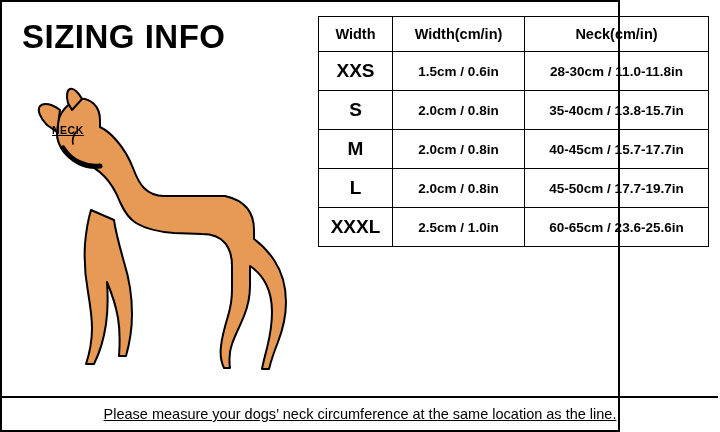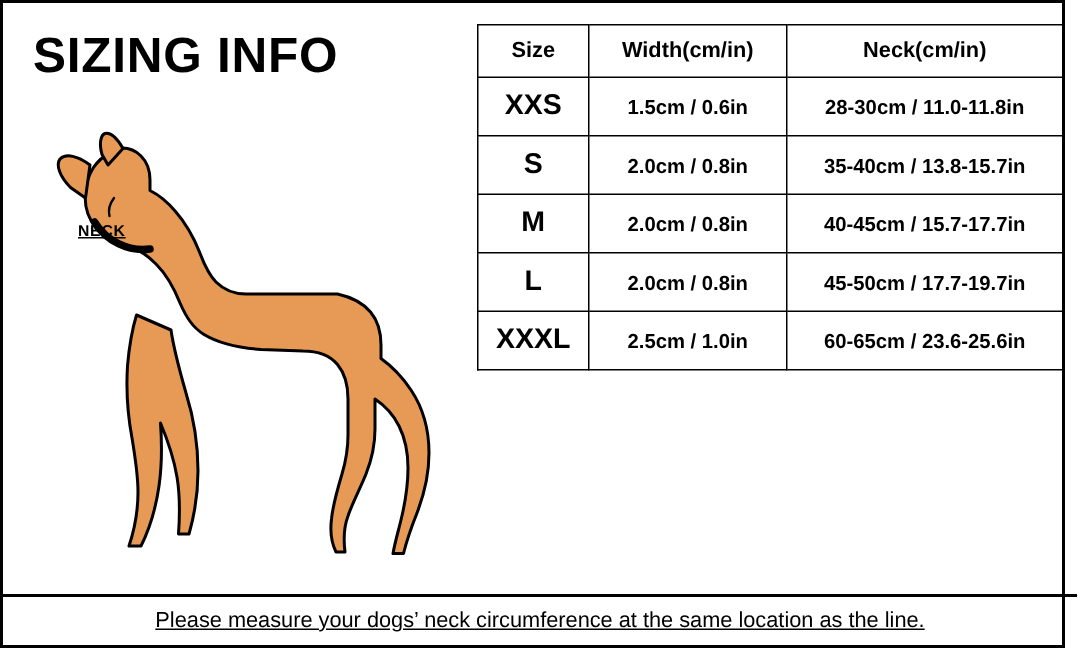--- a/index.html
+++ b/index.html
@@ -8,21 +8,21 @@
   }
   body {
     width: 720px;
     height: 432px;
     background: #ffffff;
     font-family: "Liberation Sans", sans-serif;
     overflow: hidden;
   }
   #page {
     position: relative;
-    width: 710px;
+    width: 620px;
     height: 432px;
     box-sizing: border-box;
     border: 2px solid #000000;
     background: #ffffff;
   }
   
   #left-panel {
     position: absolute;
     left: 0;
     top: 0;
@@ -43,21 +43,21 @@
   #dog-figure {
     position: absolute;
     left: 14px;
     top: 78px;
     width: 290px;
     height: 300px;
   }
   #neck-label {
     position: absolute;
     left: 50px;
-    top: 146px;
+    top: 122px;
     font-size: 10.5px;
     font-weight: bold;
     letter-spacing: 0.5px;
     color: #000000;
     text-decoration: underline;
   }
   
   #size-table-wrap {
     position: absolute;
     left: 316px;
@@ -205,21 +205,21 @@
 
   <div id="size-table-wrap">
     <table class="size-table">
       <colgroup>
         <col class="c-size">
         <col class="c-width">
         <col class="c-neck">
       </colgroup>
       <thead>
         <tr>
-          <th>Size</th>
+          <th>Width</th>
           <th>Width(cm/in)</th>
           <th>Neck(cm/in)</th>
         </tr>
       </thead>
       <tbody>
         <tr>
           <td class="col-size">XXS</td>
           <td class="col-width">1.5cm / 0.6in</td>
           <td class="col-neck">28-30cm / 11.0-11.8in</td>
         </tr>

